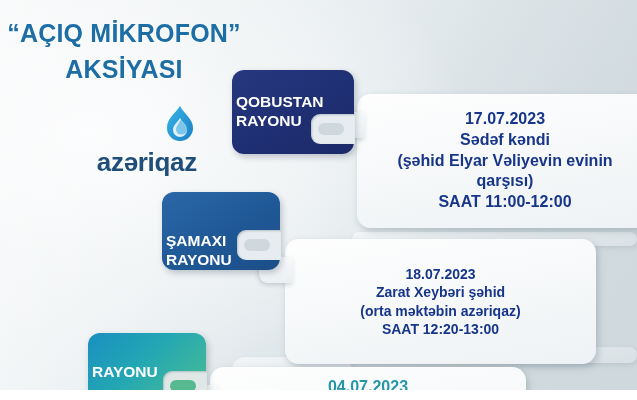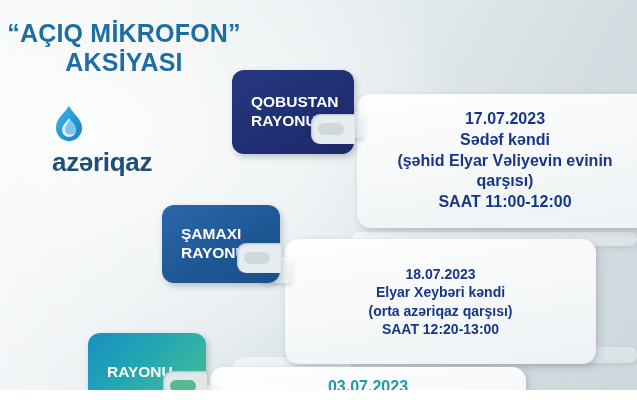--- a/index.html
+++ b/index.html
@@ -22,42 +22,42 @@
   }
 
   
   .title-block{
     position:absolute;left:0;top:20px;width:248px;text-align:center;
     color:#1c6ea4;font-weight:bold;line-height:1.04;
     letter-spacing:.2px;
     text-shadow:0 1px 0 rgba(255,255,255,.85);
   }
   .title-l1{font-size:25px;display:block;white-space:nowrap;}
-  .title-l2{font-size:25px;display:block;margin-top:3px;text-align:center;}
+  .title-l2{font-size:25px;display:block;margin-top:10px;text-align:center;}
 
   
   .logo{
-    position:absolute;left:52px;top:105px;width:145px;text-align:left;
+    position:absolute;left:52px;top:105px;width:145px;text-align:right;
   }
   .flame-wrap{display:block;height:40px;}
   .logo-word{
     display:block;margin-top:2px;font-size:26px;font-weight:bold;
     color:#1f4e79;letter-spacing:-.3px;
   }
 
   
   .badge{
     position:absolute;border-radius:12px;
     display:flex;flex-direction:column;justify-content:center;
     color:#ffffff;font-weight:bold;line-height:1.22;
     box-shadow:2px 3px 6px rgba(60,80,95,.30);
     z-index:5;
   }
   .badge span{display:block;}
-  .badge .pad{padding-left:19px;}
+  .badge .pad{padding-left:4px;}
 
   
   .badge .notch{
     position:absolute;right:-1px;bottom:10px;
     width:44px;height:30px;border-radius:9px 0 0 9px;
     background:#e6ecef;
     box-shadow:inset 1px 1px 2px rgba(90,110,125,.35);
   }
   .badge .notch:after{
     content:"";position:absolute;left:7px;top:9px;
@@ -91,23 +91,24 @@
     font-size:15.5px;
   }
   #card-qobustan{
     left:357px;top:94px;width:280px;height:134px;
     font-size:16px;line-height:1.30;
     padding:0 8px;
   }
 
   
   #badge-samaxi{
-    left:162px;top:205px;width:118px;height:78px;
+    left:162px;top:192px;width:118px;height:78px;
     background:linear-gradient(150deg,#2a67a8 0%,#1f5795 58%,#1b4e88 100%);
     font-size:15.5px;
+    justify-content:flex-end;
   }
   #card-samaxi{
     left:285px;top:239px;width:295px;height:125px;
     font-size:14px;line-height:1.30;
     padding:0 8px;
   }
 
   
   #badge-ismayilli{
     left:88px;top:333px;width:118px;height:78px;
@@ -182,26 +183,26 @@
   </div>
 
   <div class="badge" id="badge-samaxi">
     <span class="pad">ŞAMAXI</span>
     <span class="pad">RAYONU</span>
     <span class="notch"></span>
   </div>
   <div class="card" id="card-samaxi">
     <span class="tab"></span>
     <span class="line">18.07.2023</span>
-    <span class="line">Elyar Xeybəri kəndi</span>
-    <span class="line">(orta azəriqaz qarşısı)</span>
+    <span class="line">Zarat Xeybəri şəhid</span>
+    <span class="line">(orta məktəbin azəriqaz)</span>
     <span class="line">SAAT 12:20-13:00</span>
   </div>
 
   <div class="badge" id="badge-ismayilli">
     <span class="pad">RAYONU</span>
     <span class="notch"></span>
   </div>
   <div class="card" id="card-ismayilli">
     <span class="tab"></span>
-    <span class="line">03.07.2023</span>
+    <span class="line">04.07.2023</span>
   </div>
 </div>
 
 </body></html>

